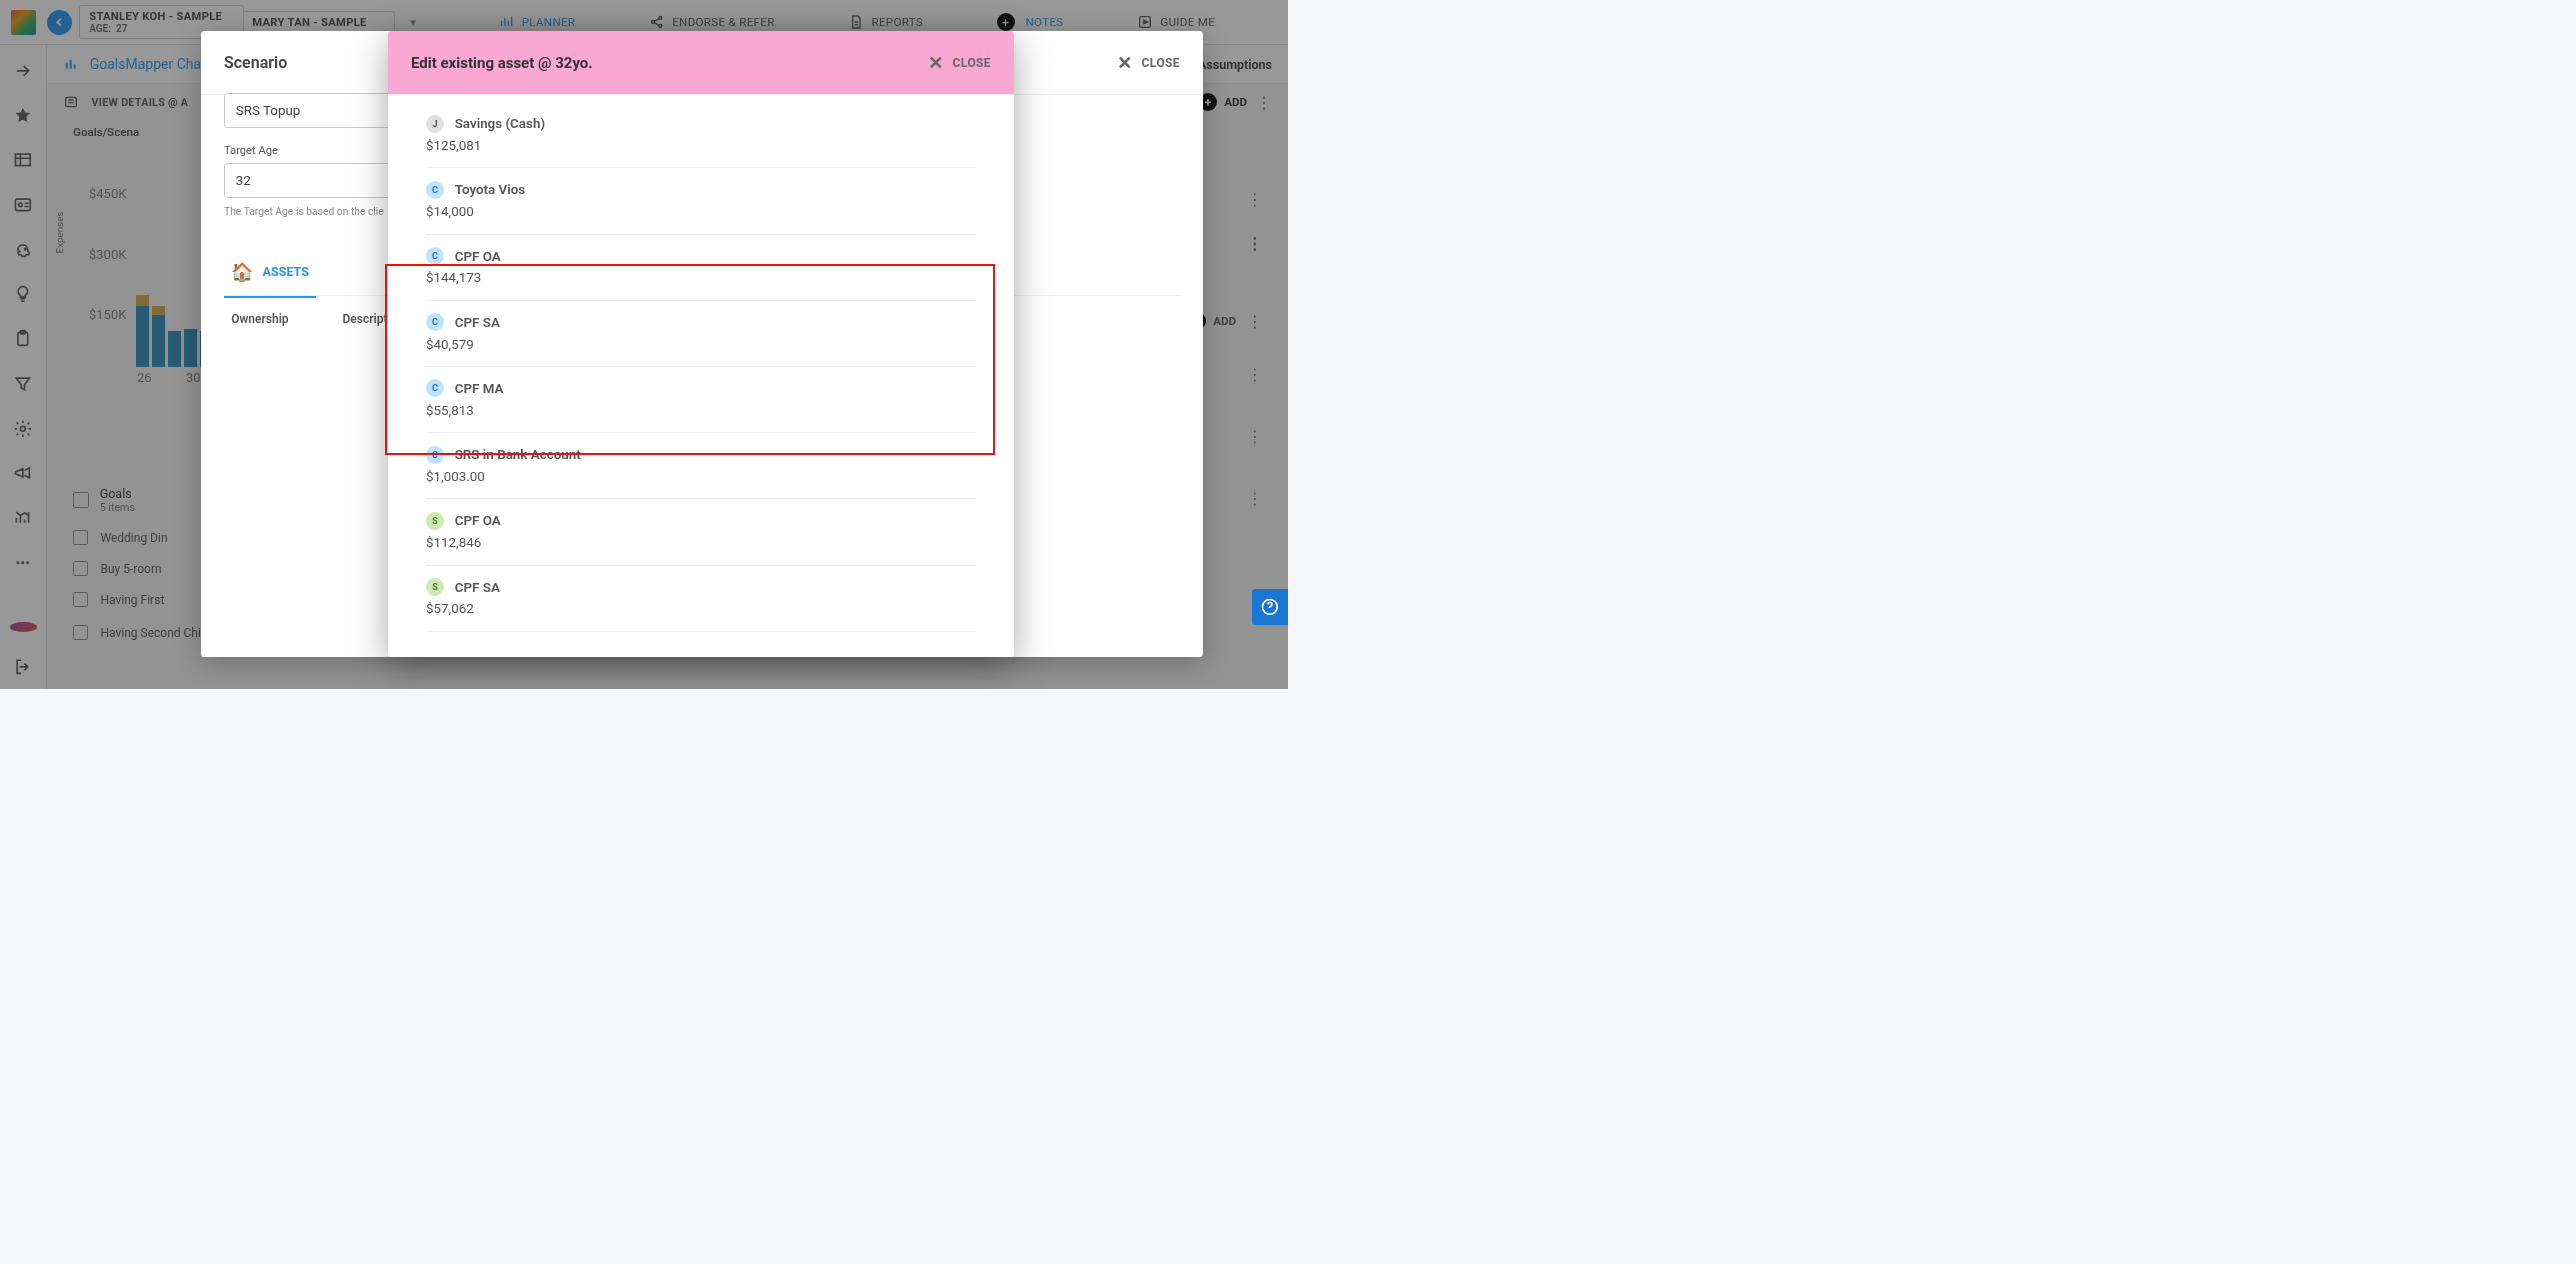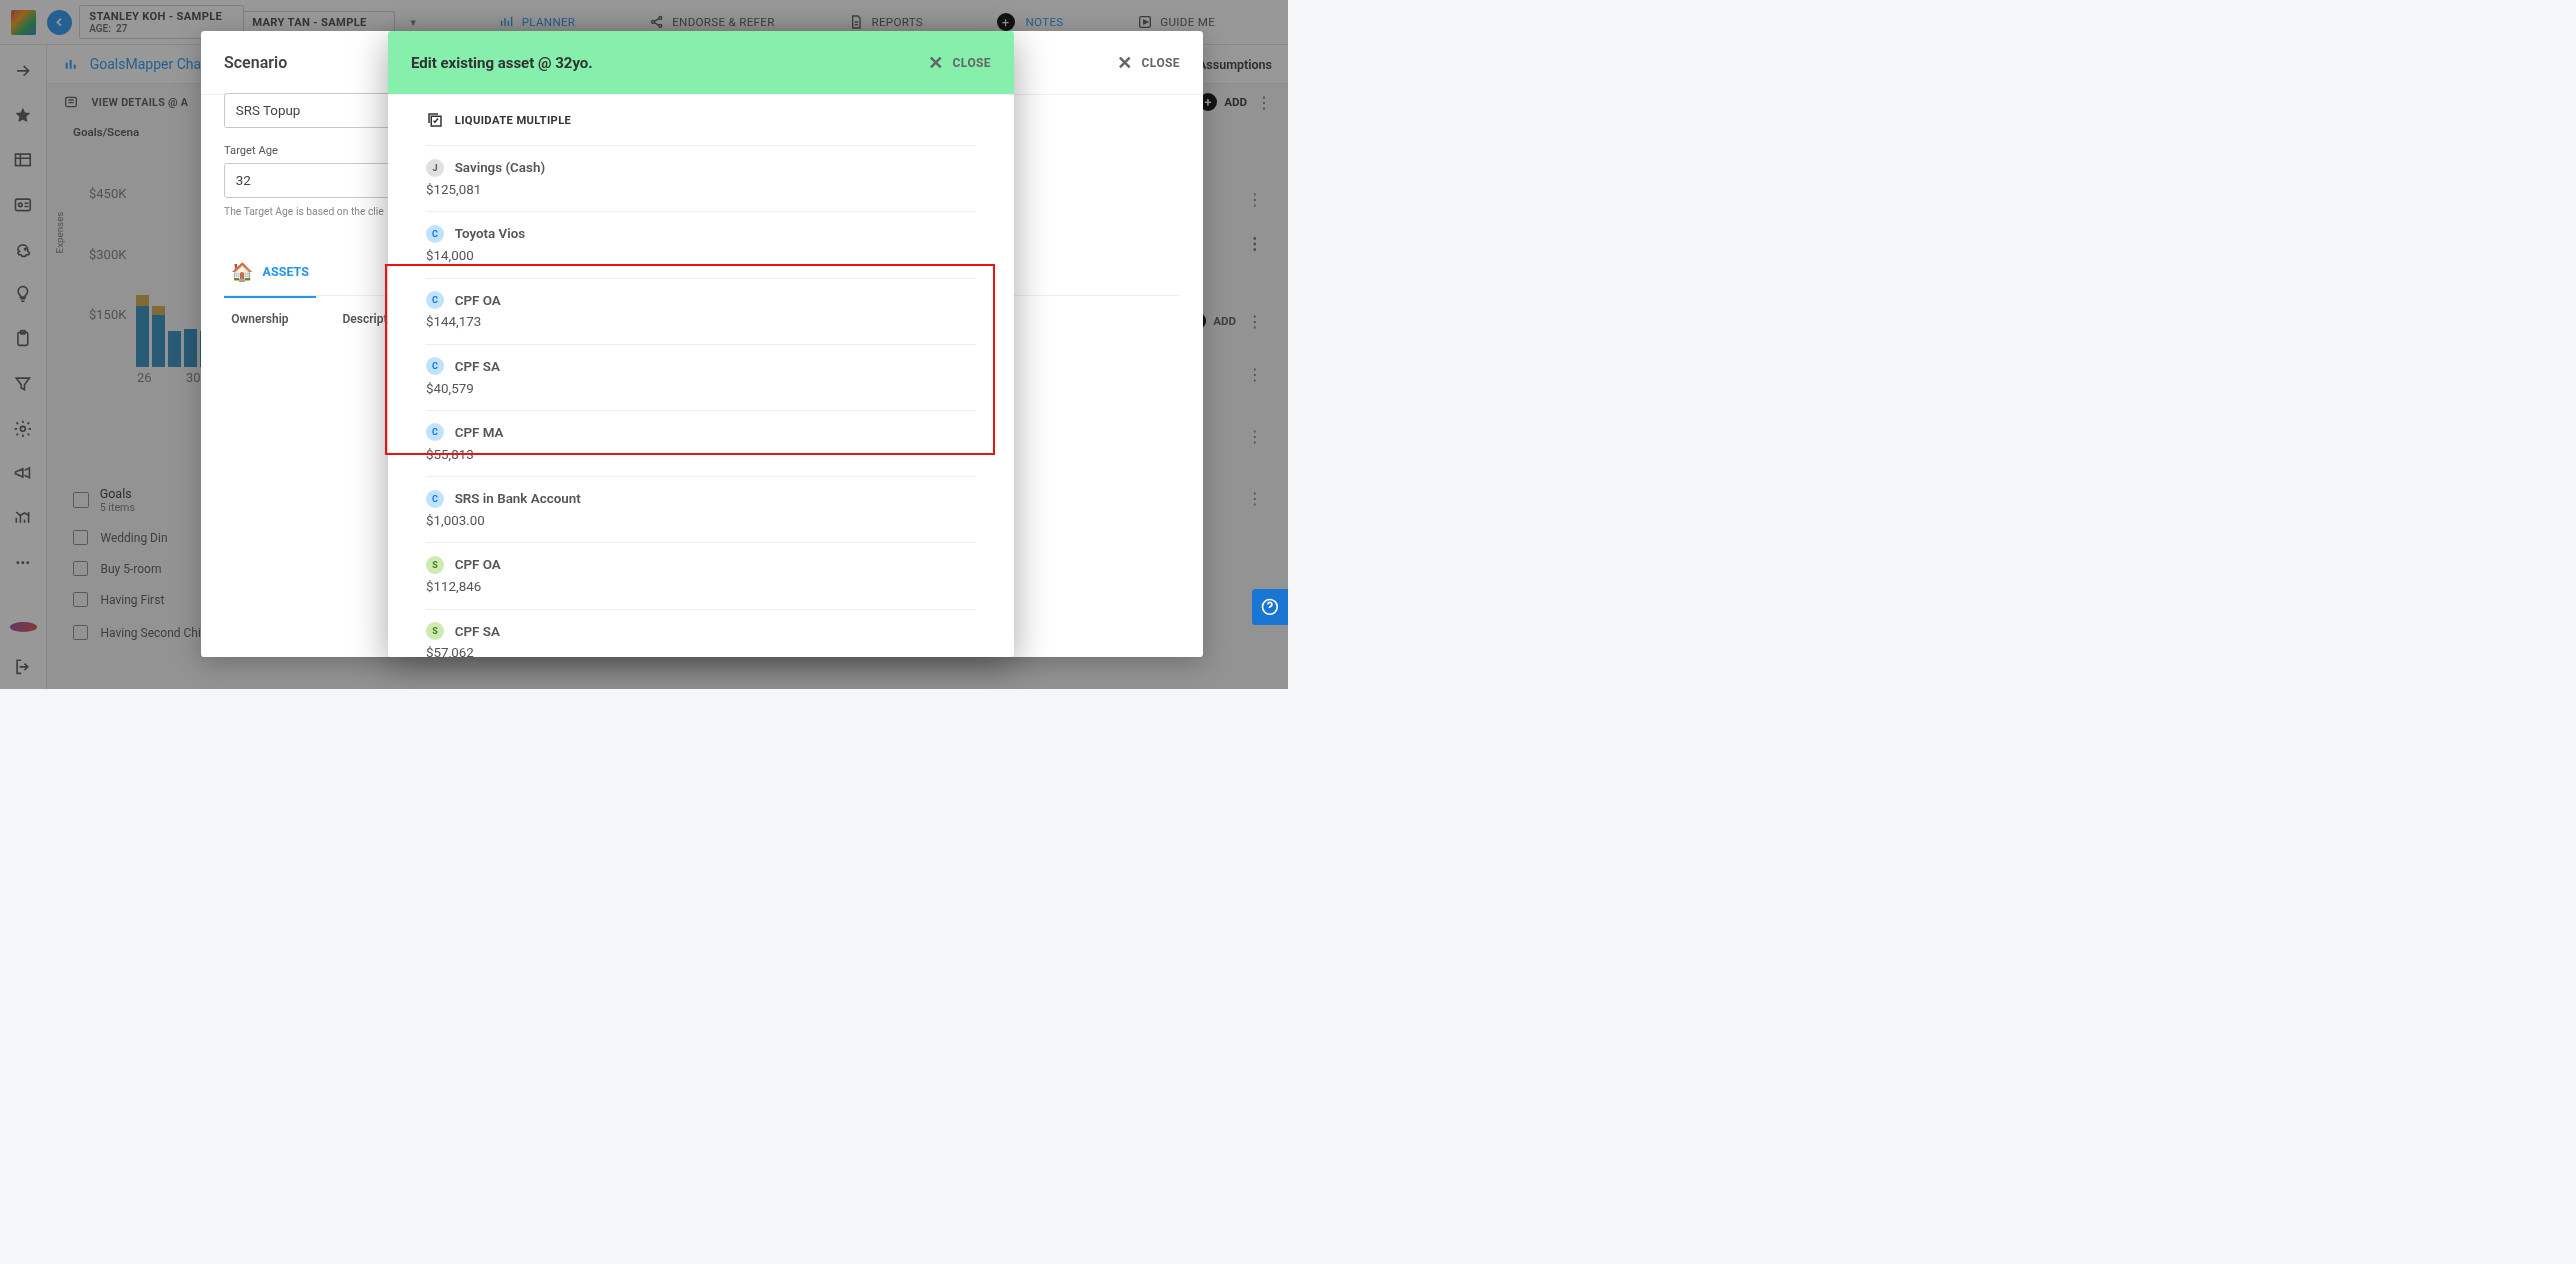--- a/index.html
+++ b/index.html
@@ -76,21 +76,21 @@
 .modal1 .m1-body { padding: 0 23px; }
 .m1-input { border: 0.9px solid #c8c8c8; border-radius: 2.7px; padding: 9px 10.7px; font-size: 13.4px; color: #444; background: #fff; width: 304px; }
 .m1-label { font-size: 11.2px; color: #555; margin-top: 16px; margin-bottom: 5.4px; }
 .m1-hint { font-size: 10.3px; color: #888; margin-top: 7.2px; }
 .m1-tab { display: inline-flex; align-items: center; gap: 9px; font-weight: 700; color: #2196F3; font-size: 12.5px; padding: 16px 7.2px 14.3px; border-bottom: 2.7px solid #2196F3; margin-top: 27px; }
 .m1-tab .house { font-size: 18px; }
 .m1-table-head { display: flex; gap: 54px; color: #555; font-weight: 600; font-size: 12px; padding: 16px 7.2px 0; border-top: 0.9px solid #eee; margin-top: -2.7px; }
 
 
 .modal2 { position: absolute; top: 31px; left: 388px; width: 626px; height: 626px; background: #fff; border-radius: 3.6px; box-shadow: 0 9px 36px rgba(0,0,0,0.35); z-index: 8; overflow: hidden; }
-.modal2 .m2-head { height: 64px; display: flex; align-items: center; padding: 0 23px; background: #86efac; border-bottom: 0.9px solid #eee; }
+.modal2 .m2-head { height: 64px; display: flex; align-items: center; padding: 0 23px; background: #f9a8d4; border-bottom: 0.9px solid #eee; }
 .modal2 .m2-title { font-size: 15px; font-weight: 700; color: #333; }
 .modal2 .m2-close { margin-left: auto; display: flex; align-items: center; gap: 9px; color: #666; font-weight: 700; font-size: 12px; letter-spacing: 0.4px; }
 .modal2 .m2-body { padding: 7.2px 38px 0; height: 562px; overflow-y: auto; }
 .liquidate { display: flex; align-items: center; gap: 10.7px; font-weight: 700; font-size: 11.2px; letter-spacing: 0.4px; color: #333; padding: 9px 0 16px; border-bottom: 0.9px solid #eee; }
 .asset-row { padding: 12.5px 0 14.3px; border-bottom: 0.9px solid #eee; }
 .asset-row .a-head { display: flex; align-items: center; gap: 10.7px; }
 .asset-row .a-name { font-size: 13.4px; font-weight: 600; color: #555; }
 .asset-row .a-val { font-size: 13.4px; color: #555; margin-top: 5.4px; }
 .owner-badge { width: 18px; height: 18px; border-radius: 50%; display: flex; align-items: center; justify-content: center; font-size: 9px; font-weight: 700; }
 .owner-J { background: #e0e0e0; color: #555; }
@@ -362,28 +362,20 @@
 
 <div class="modal2">
   <div class="m2-head">
     <div class="m2-title">Edit existing asset @ 32yo.</div>
     <div class="m2-close">
       <span class="x-icon">✕</span>
       <span>CLOSE</span>
     </div>
   </div>
   <div class="m2-body">
-    <div class="liquidate">
-      <svg viewBox="0 0 24 24" width="18" height="18" fill="none" stroke="#333" stroke-width="2">
-          <rect x="7" y="7" width="13" height="13"></rect>
-          <path d="M4 16V4h12"></path>
-          <path d="M10 13l2 2 4-5"></path>
-        </svg>
-      <span>LIQUIDATE MULTIPLE</span>
-    </div>
     <div id="asset-list">
         <div class="asset-row">
           <div class="a-head">
             <div class="owner-badge owner-J">J</div>
             <div class="a-name">Savings (Cash)</div>
           </div>
           <div class="a-val">$125,081</div>
         </div>
         <div class="asset-row">
           <div class="a-head">

